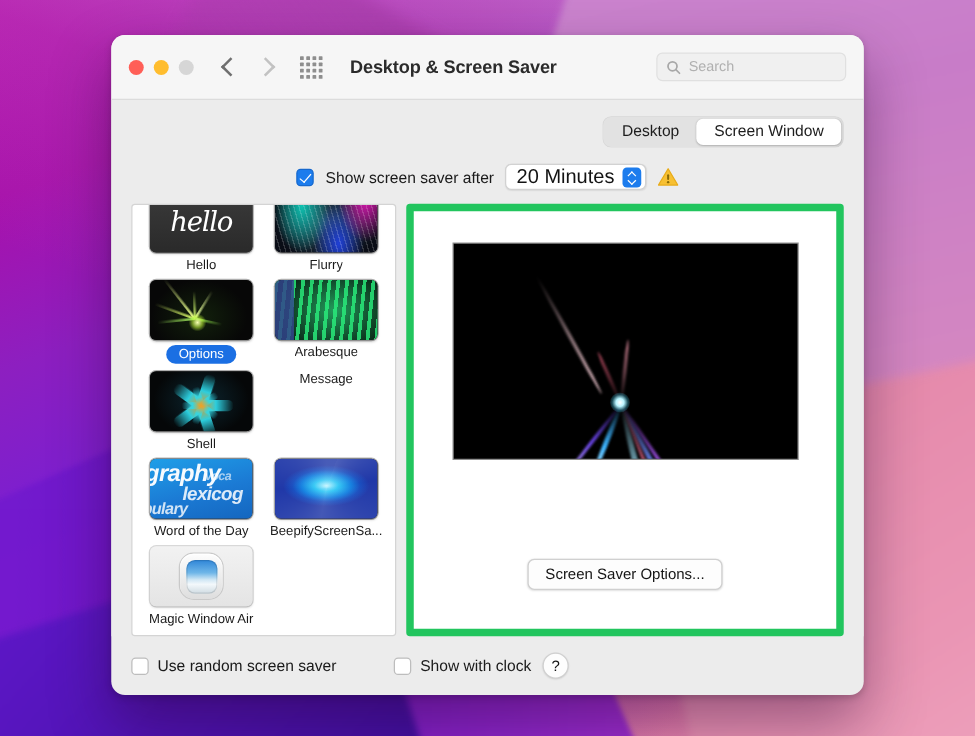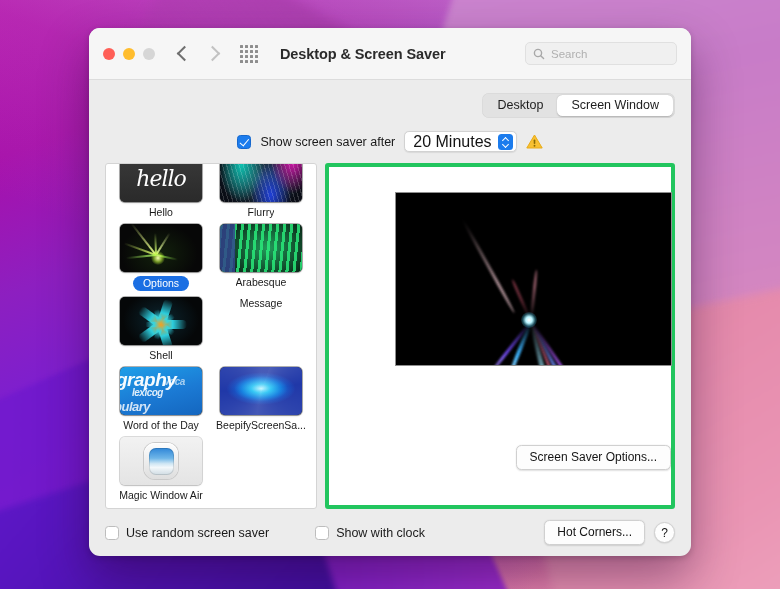--- a/index.html
+++ b/index.html
@@ -365,21 +365,21 @@
   }
   .art-word b {
     position: absolute;
     color: rgba(255,255,255,.96);
     font-weight: bold;
     letter-spacing: -.5px;
     white-space: nowrap;
   }
   .art-word b.w1 { left: -4px; top: 2px;  font-size: 19px; }
   .art-word b.w2 { left: 44px; top: 9px;  font-size: 10px; color: rgba(255,255,255,.62); }
-  .art-word b.w3 { left: 12px; top: 20px; font-size: 10px; color: rgba(255,255,255,.85); }
+  .art-word b.w3 { left: 26px; top: 20px; font-size: 15px; color: rgba(255,255,255,.85); }
   .art-word b.w4 { left: -6px; top: 32px; font-size: 13px; color: rgba(255,255,255,.8); }
   .art-beepify {
     width: 100%; height: 100%;
     background:
       radial-gradient(ellipse 42% 34% at 50% 45%, #bdf4ff 0%, #35c8f5 28%, #1680e0 58%, #1a4fc0 78%, #2038a8 100%);
     position: relative; overflow: hidden;
   }
   .art-beepify::after {
     content:"";
     position:absolute; inset:-20%;
@@ -402,25 +402,25 @@
     width: 25px; height: 27px;
     border-radius: 7px;
     background: linear-gradient(180deg,#2f86d8 0%, #6fb6e8 38%, #cfe6f4 58%, #f3f8fb 72%, #cfdbe2 100%);
     box-shadow: inset 0 0 0 1px rgba(0,0,0,.12);
   }
 
   
   #preview-panel {
     flex: 1;
     background: #ffffff;
-    border: 4px solid #22c55e;
+    border: 6px solid #22c55e;
     border-radius: 3px;
     display: flex;
     flex-direction: column;
-    align-items: flex-end;
+    align-items: center;
     min-width: 0;
     position: relative;
   }
   #preview-screen {
     margin-top: 26px;
     width: 275px; height: 172px;
     background: #000;
     box-shadow: 0 0 0 1px #8e8e8e;
     position: relative;
     overflow: hidden;
@@ -690,18 +690,17 @@
     <div id="footer">
       <div class="foot-check">
         <div class="cb"></div>
         <span>Use random screen saver</span>
       </div>
       <div id="footer-spacer-1"></div>
       <div class="foot-check">
         <div class="cb"></div>
         <span>Show with clock</span>
       </div>
-      <div id="hot-corners-button">Hot Corners...</div>
       <div id="help-button">?</div>
     </div>
 
   </div>
 </div>
 
 </body></html>

